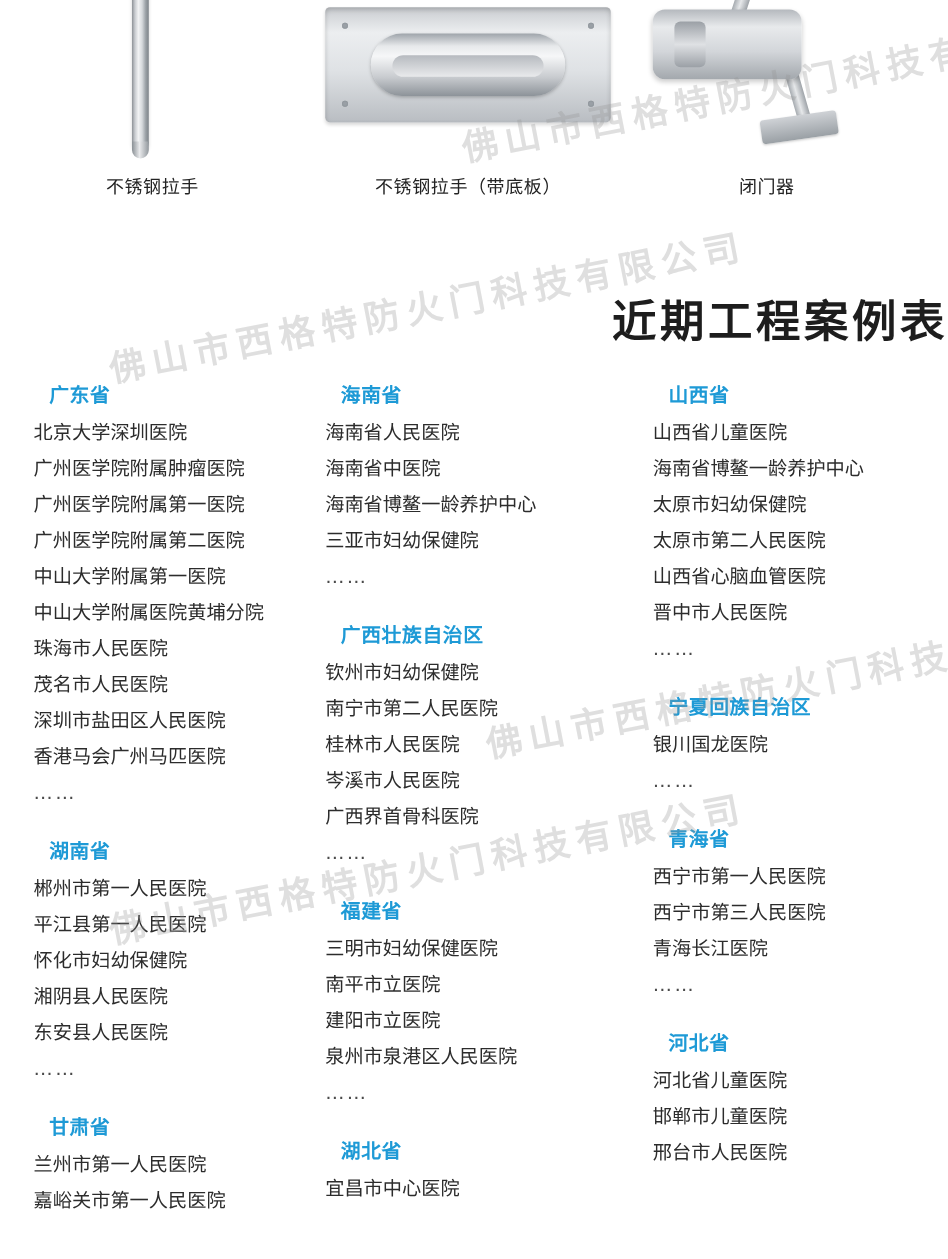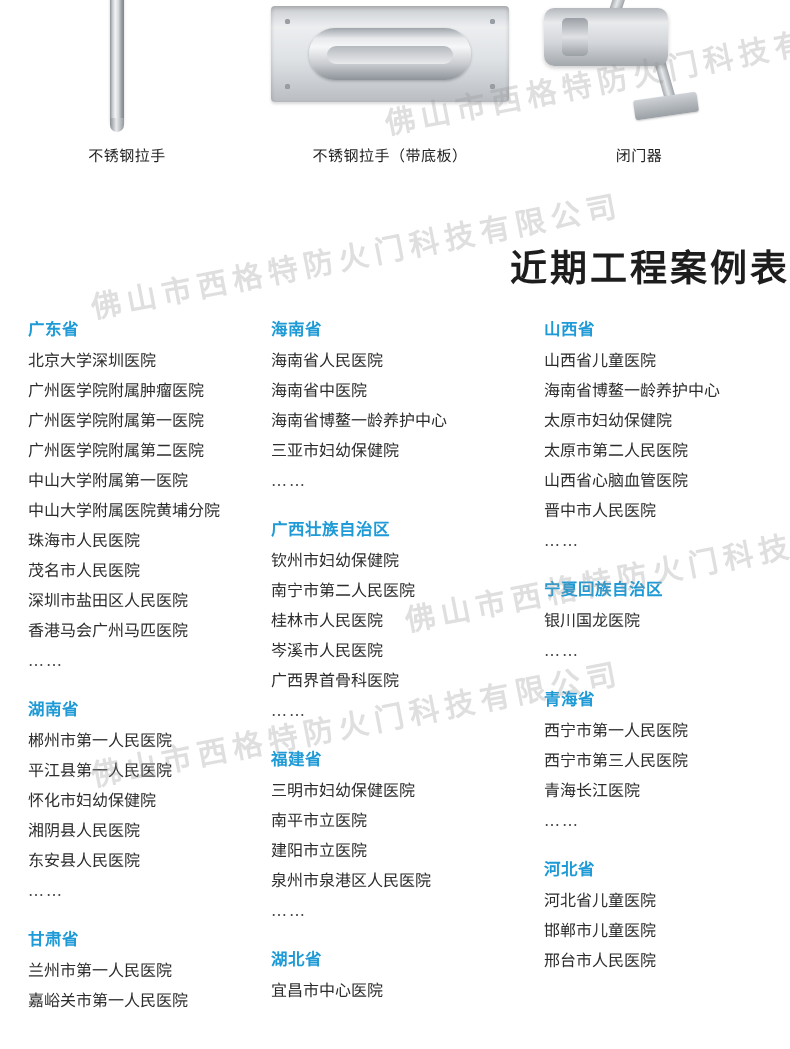--- a/index.html
+++ b/index.html
@@ -173,20 +173,21 @@
   .col.col2 { padding-left: 8px; }
   .col.col3 { padding-left: 18px; }
 
   .province-block { margin-bottom: 20px; }
   .province-name {
     color: #1e9ad6;
     font-size: 16.5px;
     font-weight: bold;
     margin-bottom: 6px;
     letter-spacing: 0.5px;
+    margin-left: 13px;
   }
   .hospital {
     font-size: 16px;
     line-height: 30px;
     color: #2c2c2c;
     white-space: nowrap;
   }
   .ellipsis {
     font-size: 16px;
     line-height: 30px;

